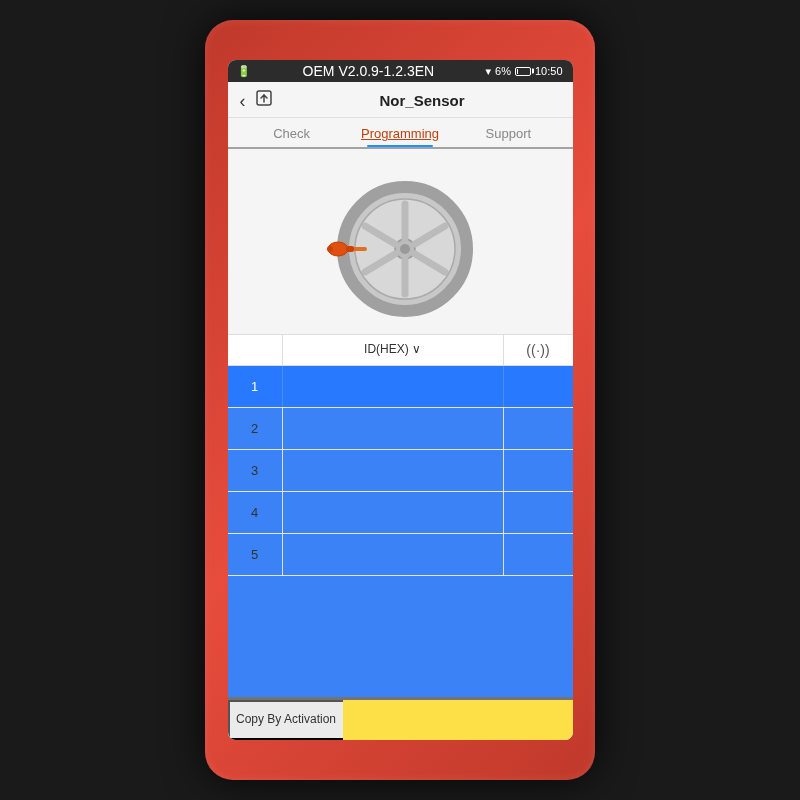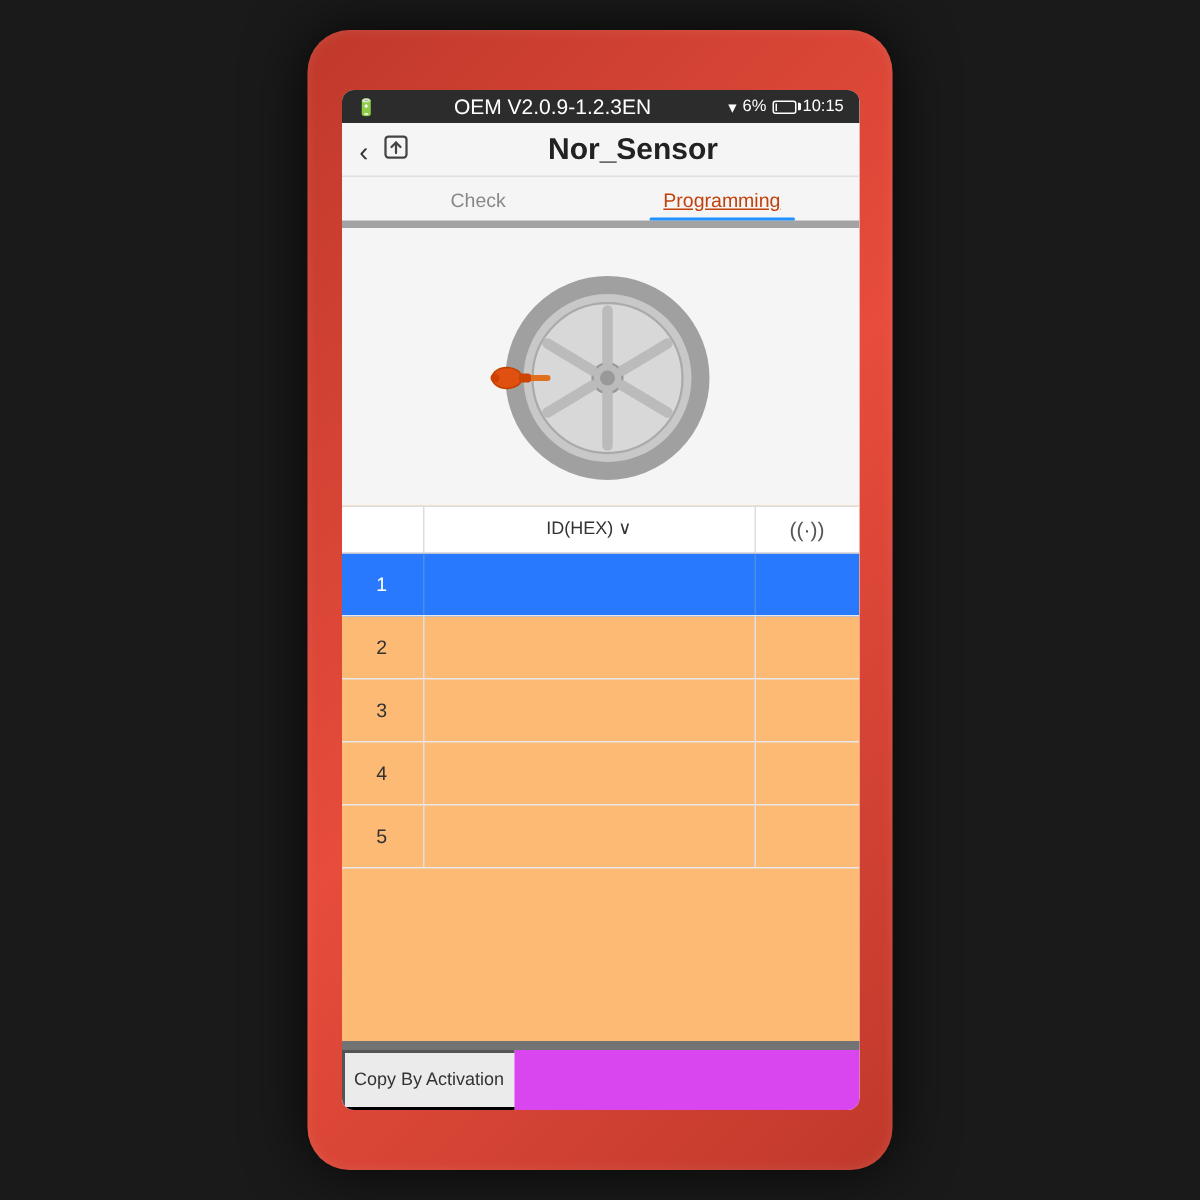--- a/index.html
+++ b/index.html
@@ -91,31 +91,31 @@
     .back-btn {
       font-size: 18px; color: #333; cursor: pointer; line-height: 1;
     }
     .export-btn {
       font-size: 18px; color: #333; cursor: pointer;
     }
     .header-title-area {
       flex: 1; text-align: center;
     }
     .header-title {
-      font-size: 20px; font-weight: bold; color: #222;
+      font-size: 15px; font-weight: bold; color: #222;
     }
     .header-subtitle {
       font-size: 10px; color: #666;
     }
 
     
     .tabs {
       display: flex;
       background: #f5f5f5;
-      border-bottom: 5px solid #a3a3a3;
+      border-bottom: 2px solid #a3a3a3;
       padding: 0 10px;
     }
     .tab {
       flex: 1;
       text-align: center;
       padding: 8px 0 6px;
       font-size: 13px;
       color: #888;
       cursor: pointer;
       position: relative;
@@ -149,21 +149,21 @@
       width: 160px;
       height: 160px;
     }
 
     
     .table-container {
       flex: 1;
       overflow: hidden;
       display: flex;
       flex-direction: column;
-      background: #fdba74;
+      background: #3b82f6;
     }
 
     .table-header {
       display: grid;
       grid-template-columns: 55px 1fr 70px;
       background: white;
       border-bottom: 1px solid #ddd;
       border-top: 1px solid #ddd;
     }
     .th {
@@ -200,22 +200,22 @@
       color: white;
     }
     .td:first-child { border-right: 1px solid #e0e0e0; }
     .td:last-child { border-left: 1px solid #e0e0e0; }
     .table-row.selected .td { border-color: #4a90e2; }
 
     
     .bottom-buttons {
       display: grid;
       grid-template-columns: 1fr 1fr 1fr;
-      border-top: 6px solid #737373;
-      background: #d946ef;
+      border-top: 3px solid #737373;
+      background: #fde047;
     }
     .bottom-btn {
       padding: 10px 6px;
       text-align: center;
       font-size: 12px;
       color: #333;
       cursor: pointer;
       border-right: 1px solid #ccc;
       font-weight: 500;
       line-height: 1.3;
@@ -235,21 +235,21 @@
       </div>
       <div class="status-bar-center">OEM V2.0.9-1.2.3EN</div>
       <div class="status-bar-right">
         <span>▾</span>
         <span>6%</span>
         <div class="battery-icon">
           <div class="battery-body">
               <div class="battery-fill"></div>
             </div>
         </div>
-        <span>10:15</span>
+        <span>10:50</span>
       </div>
     </div>
 
     <div class="header">
       <div class="header-nav">
         <span class="back-btn">‹</span>
         <span class="export-btn">
           <svg width="20" height="20" viewBox="0 0 20 20" fill="none">
             <rect x="3" y="3" width="14" height="14" rx="2" stroke="#444" stroke-width="1.5" fill="none"></rect>
             <path d="M7 10 L10 7 L13 10" stroke="#444" stroke-width="1.5" stroke-linecap="round" stroke-linejoin="round"></path>
@@ -262,20 +262,23 @@
       </div>
     </div>
 
     <div class="tabs">
       <div class="tab">
         <span>Check</span>
       </div>
       <div class="tab active">
         <span>Programming</span>
       </div>
+      <div class="tab">
+        <span>Support</span>
+      </div>
     </div>
 
     <div class="wheel-area">
       <div class="wheel-svg-container">
         <svg viewBox="0 0 160 160" xmlns="http://www.w3.org/2000/svg">
 
           <circle cx="85" cy="85" r="62" fill="#c8c8c8" stroke="#b0b0b0" stroke-width="2"></circle>
 
           <circle cx="85" cy="85" r="62" fill="none" stroke="#a0a0a0" stroke-width="12"></circle>
 

